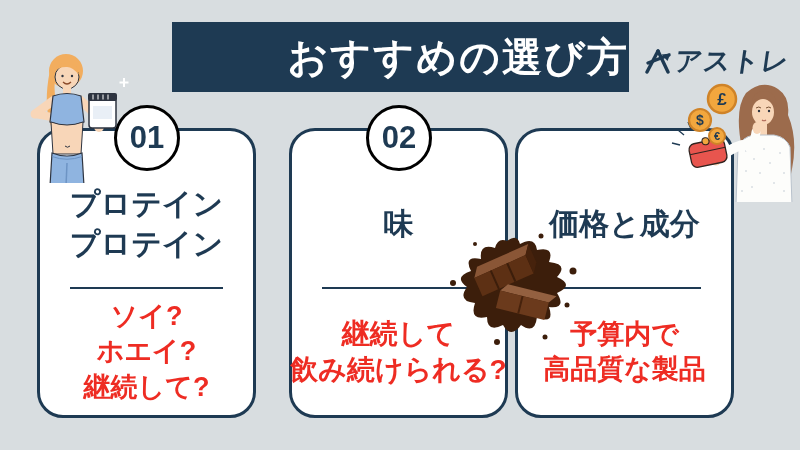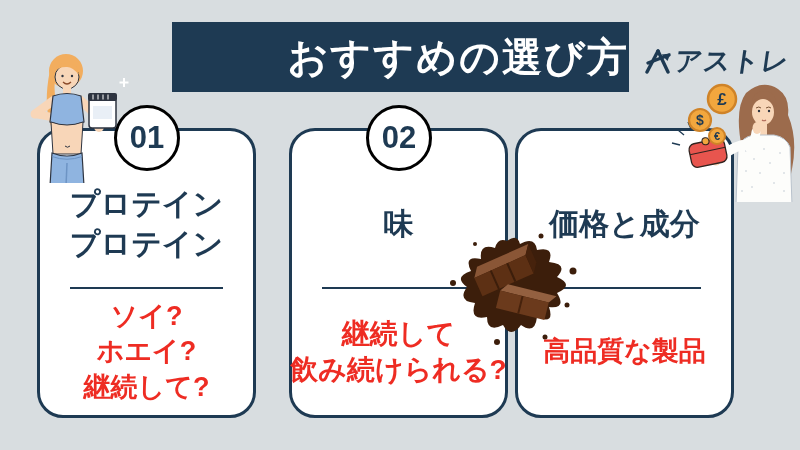--- a/index.html
+++ b/index.html
@@ -121,20 +121,21 @@
     </div>
   </div>
 
   <div class="card card--3">
     <div class="title-area">
       <span class="jl">価格と成分</span>
 
     </div>
     <div class="divider"></div>
     <div class="detail-area">
+      <span class="jl">予算内で</span>
       <span class="jl">高品質な製品</span>
 
     </div>
   </div>
 
   <div class="badge badge--1">01</div>
   <div class="badge badge--2">02</div>
 
   <svg class="illus illus-left" width="137" height="133" viewBox="0 0 137 133">
     <g>

